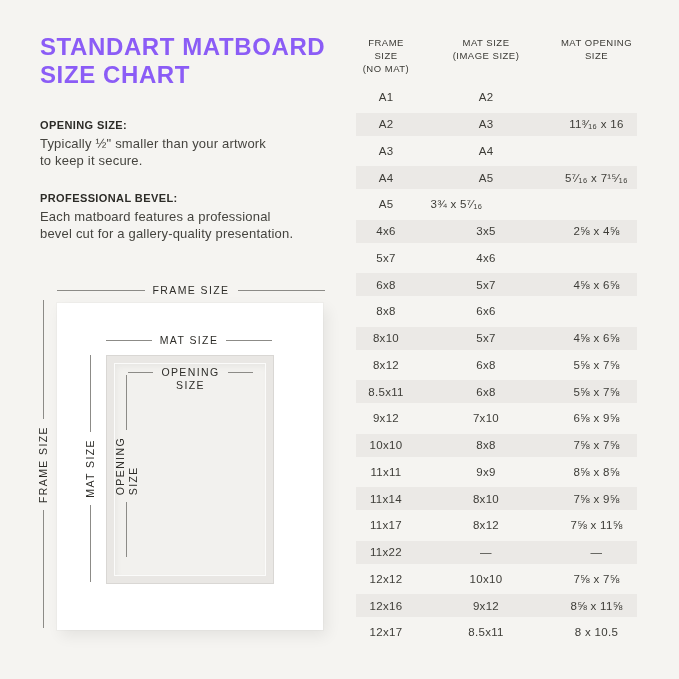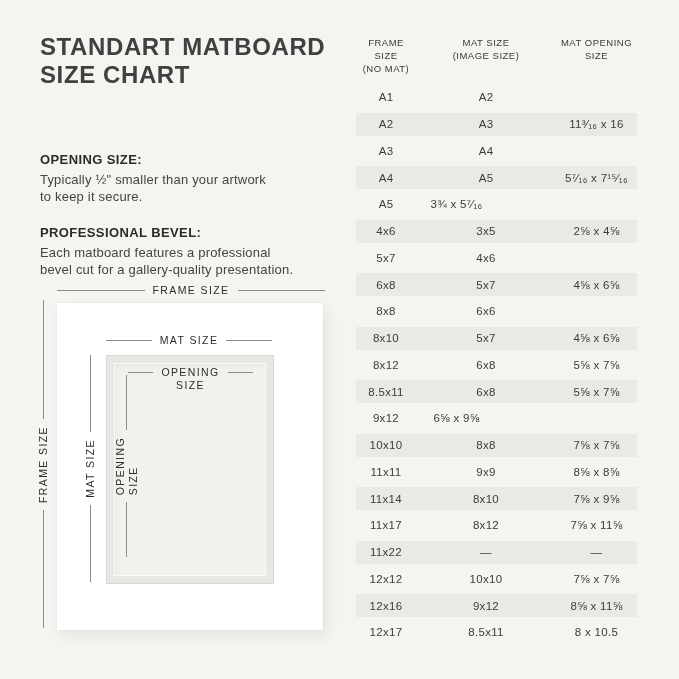--- a/index.html
+++ b/index.html
@@ -8,28 +8,28 @@
     width:679px;height:679px;
     background:#f5f4f1;
     font-family:"Liberation Sans","DejaVu Sans",sans-serif;
     color:#2a2925;
     overflow:hidden;
   }
   
   .title{
     position:absolute;left:40px;top:33px;width:300px;
     font-size:24px;line-height:28px;font-weight:bold;
-    letter-spacing:0.6px;color:#404040;
+    letter-spacing:0.6px;color:#8b5cf6;
   }
   .section{position:absolute;left:40px;width:300px;}
   .sec-opening{top:119px;}
   .sec-bevel{top:192px;}
   .sec-head{
-    font-size:13px;font-weight:bold;letter-spacing:0.4px;
-    color:#2c2b27;margin-bottom:4px;margin-top:33px;
+    font-size:11px;font-weight:bold;letter-spacing:0.4px;
+    color:#2c2b27;margin-bottom:4px;
   }
   .sec-body{
     font-size:13px;line-height:17px;color:#45443f;letter-spacing:0.2px;
   }
   
   .dg-hlabel{
     position:absolute;display:flex;align-items:center;
     font-size:10.5px;letter-spacing:1.4px;color:#2e2d29;white-space:nowrap;
   }
   .dg-hlabel .hline{flex:1;height:1px;background:#8c8b87;}
@@ -225,20 +225,21 @@
           <span class="td c1">6x8</span>
           <span class="td c2">5⅝ x 7⅝</span>
         </div>
         <div class="trow shade">
           <span class="td c0">8.5x11</span>
           <span class="td c1">6x8</span>
           <span class="td c2">5⅝ x 7⅝</span>
         </div>
         <div class="trow">
           <span class="td c0">9x12</span>
+          <span class="td c1">7x10</span>
           <span class="td c2">6⅝ x 9⅝</span>
         </div>
         <div class="trow shade">
           <span class="td c0">10x10</span>
           <span class="td c1">8x8</span>
           <span class="td c2">7⅝ x 7⅝</span>
         </div>
         <div class="trow">
           <span class="td c0">11x11</span>
           <span class="td c1">9x9</span>

